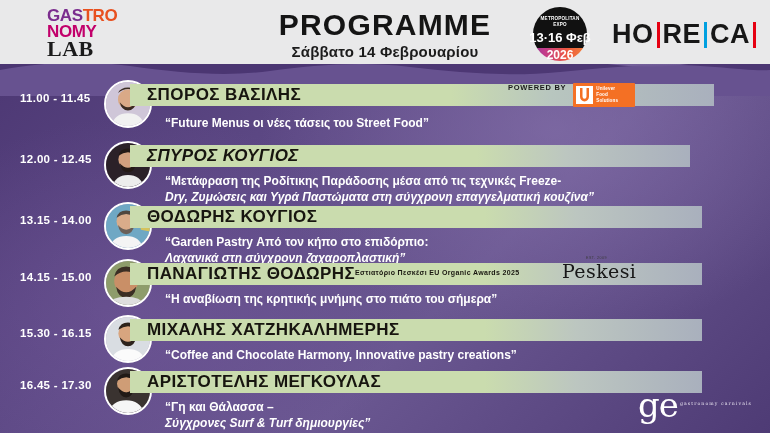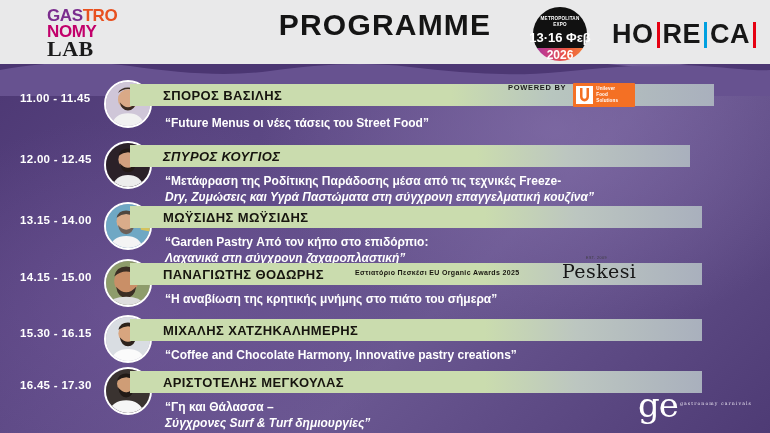--- a/index.html
+++ b/index.html
@@ -97,22 +97,22 @@
   .namebar {
     position:absolute; left:130px;
     height:22px;
     background:linear-gradient(90deg,#cadcae 0%, #cadcae 55%, #b8c6bf 72%, #a9b0bd 100%);
     display:flex; align-items:center;
   }
   .namebar.plain {
     background:linear-gradient(90deg,#cadcae 0%, #cadcae 62%, #bcc6c0 78%, #a9b0bd 100%);
   }
   .name {
-    margin-left:33px;
-    font-size:13px; font-weight:700; color:#17150f;
+    margin-left:17px;
+    font-size:17px; font-weight:700; color:#17150f;
     letter-spacing:0.4px; white-space:nowrap;
   }
   .talk {
     position:absolute; left:165px;
     color:#ffffff; font-size:12px; font-weight:700;
     line-height:1.32;
   }
   .talk .it { font-style:italic; font-weight:700; }
 
   
@@ -191,20 +191,21 @@
   <div class="header-band"></div>
 
   <div class="gastro-logo">
     <div class="gl-l1"><span class="p1">GAS</span><span class="p2">TRO</span></div>
     <div class="gl-l2"><span class="p1">NOMY</span></div>
     <div class="gl-l3">LAB</div>
   </div>
 
   <div class="title-wrap">
     <div class="prog-title">PROGRAMME</div>
+    <div class="prog-sub">Σάββατο 14 Φεβρουαρίου</div>
   </div>
 
   <div class="expo-badge">
     <svg width="78" height="56" viewBox="0 0 78 56" aria-hidden="true">
       <defs>
         <linearGradient id="badgeGrad" x1="0" y1="0" x2="1" y2="0">
           <stop offset="0%" stop-color="#6c3fa0"></stop>
           <stop offset="30%" stop-color="#c23b8c"></stop>
           <stop offset="60%" stop-color="#ef5a3d"></stop>
           <stop offset="100%" stop-color="#f2a23c"></stop>
@@ -295,21 +296,21 @@
         <svg class="face" viewBox="0 0 48 48" aria-hidden="true">
           <rect width="48" height="48" fill="#6fa8c4"></rect>
           <circle cx="22" cy="19" r="10.5" fill="#d9ac8a"></circle>
           <path d="M11.5 15 q10.5 -8 21 0 q-2 -8 -10.5 -8 q-8.5 0 -10.5 8 z" fill="#50473f"></path>
           <path d="M13 23 q9 10 18 0 q-2 10 -9 10 q-7 0 -9 -10 z" fill="#6a6058"></path>
           <path d="M4 48 q3 -13 18 -13 q15 0 18 13 z" fill="#f4f4f4"></path>
           <path d="M36 8 L48 8 L48 30 L38 28 Z" fill="#e7c84a" opacity="0.85"></path>
         </svg>
       </div>
       <div class="namebar plain" style="top:142px; width:572px;">
-        <span class="name">ΜΩΫΣΙΔΗΣ ΜΩΫΣΙΔΗΣ</span>
+        <span class="name">ΘΟΔΩΡΗΣ ΚΟΥΓΙΟΣ</span>
       </div>
       <div class="talk" style="top:171px;">
         <div>“Garden Pastry Από τον κήπο στο επιδόρπιο:</div>
         <div class="it">Λαχανικά στη σύγχρονη ζαχαροπλαστική”</div>
       </div>
     </div>
 
     <div class="row">
       <div class="time" style="top:207px;">14.15 - 15.00</div>
       <div class="avatar" style="top:195px;">

